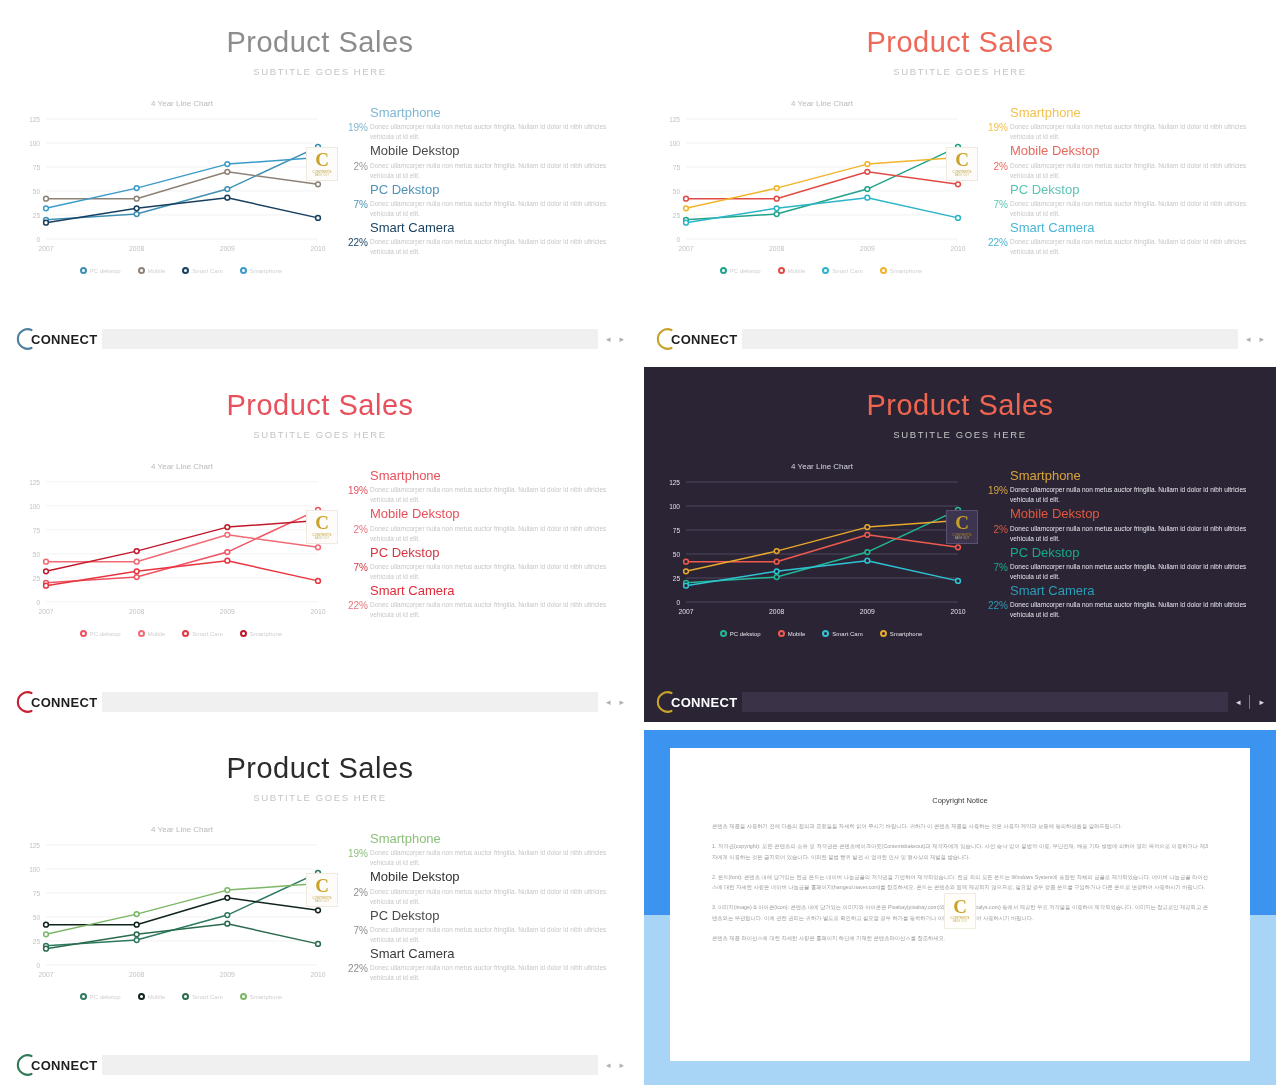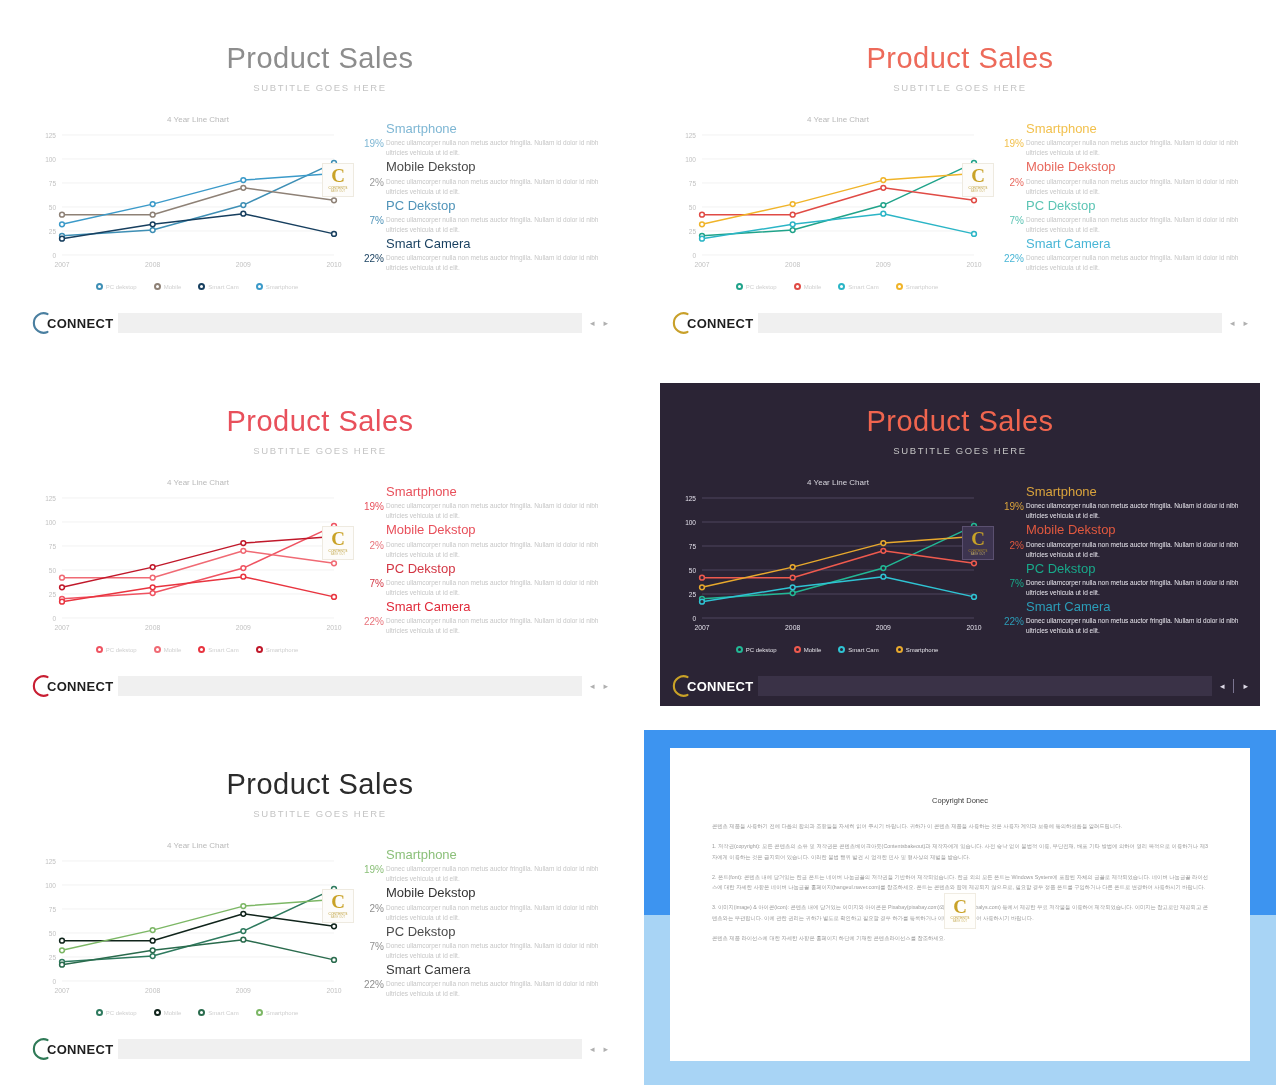--- a/index.html
+++ b/index.html
@@ -9,21 +9,21 @@
     font-family:"Liberation Sans", sans-serif;
     overflow:hidden;
   }
   .grid {
     display:grid;
     grid-template-columns:640px 640px;
     grid-template-rows:363px 363px 363px;
     width:1280px; height:1089px;
     background:#ffffff;
   }
-  .cell { position:relative; overflow:hidden; padding:20px; background:#ffffff; }
+  .cell { position:relative; overflow:hidden; padding:4px; background:#ffffff; }
   .slide {
     position:relative;
     width:100%; height:100%;
     background:#ffffff;
     overflow:hidden;
   }
   .slide.dark { background:#2b2435; }
 
   
   .s-title {
@@ -800,21 +800,21 @@
 
         <span class="nav-btn">▸</span>
       </div>
     </div>
   </div>
     </div>
     <div class="cell" style="padding:4px;">
       <div class="copy-slide">
     <div class="band-lower"></div>
     <div class="copy-card">
-      <div class="copy-subtitle">Copyright Donec</div>
+      <div class="copy-subtitle">Copyright Notice</div>
       <div class="copy-p">콘텐츠 제품을 사용하기 전에 다음의 합의과 조항들을 자세히 읽어 주시기 바랍니다. 귀하가 이 콘텐츠 제품을 사용하는 것은 사용자 계약과 보증에 동의하셨음을 알려드립니다.</div>
           <div class="copy-p">1. 저작권(copyright): 모든 콘텐츠의 소유 및 저작권은 콘텐츠베이크아웃(Contentsbakeout)과 제작자에게 있습니다. 사전 승낙 없이 불법적 이용, 무단전재, 배포 기타 방법에 의하여 영리 목적으로 이용하거나 제3자에게 이용하는 것은 금지되어 있습니다. 이러한 불법 행위 발견 시 엄격한 민사 및 형사상의 제벌을 받습니다.</div>
           <div class="copy-p">2. 폰트(font): 콘텐츠 내에 담겨있는 한글 폰트는 네이버 나눔글꼴의 저작권을 기반하여 제작되었습니다. 한글 외의 모든 폰트는 Windows System에 포함된 자체의 글꼴로 제작되었습니다. 네이버 나눔글꼴 라이선스에 대한 자세한 사항은 네이버 나눔글꼴 홈페이지(hangeul.naver.com)를 참조하세요. 폰트는 콘텐츠와 함께 제공되지 않으므로, 필요할 경우 정품 폰트를 구입하거나 다른 폰트로 변경하여 사용하시기 바랍니다.</div>
           <div class="copy-p">3. 이미지(image) &amp; 아이콘(icon): 콘텐츠 내에 담겨있는 이미지와 아이콘은 Pixabay(pixabay.com)와 Webalys(webalys.com) 등에서 제공한 무료 저작물을 이용하여 제작되었습니다. 이미지는 참고로만 제공되고 콘텐츠와는 무관합니다. 이에 관한 권리는 귀하가 별도로 확인하고 필요할 경우 하가를 등록하거나 이미지를 변경하여 사용하시기 바랍니다.</div>
           <div class="copy-p">콘텐츠 제품 라이선스에 대한 자세한 사항은 홈페이지 하단에 기재한 콘텐츠라이선스를 참조하세요.</div>
       <div class="copy-badge">
         <div class="badge-c">C</div>
         <div class="badge-t1">CONTENTS</div>
         <div class="badge-t2">BAKE OUT</div>
       </div>

